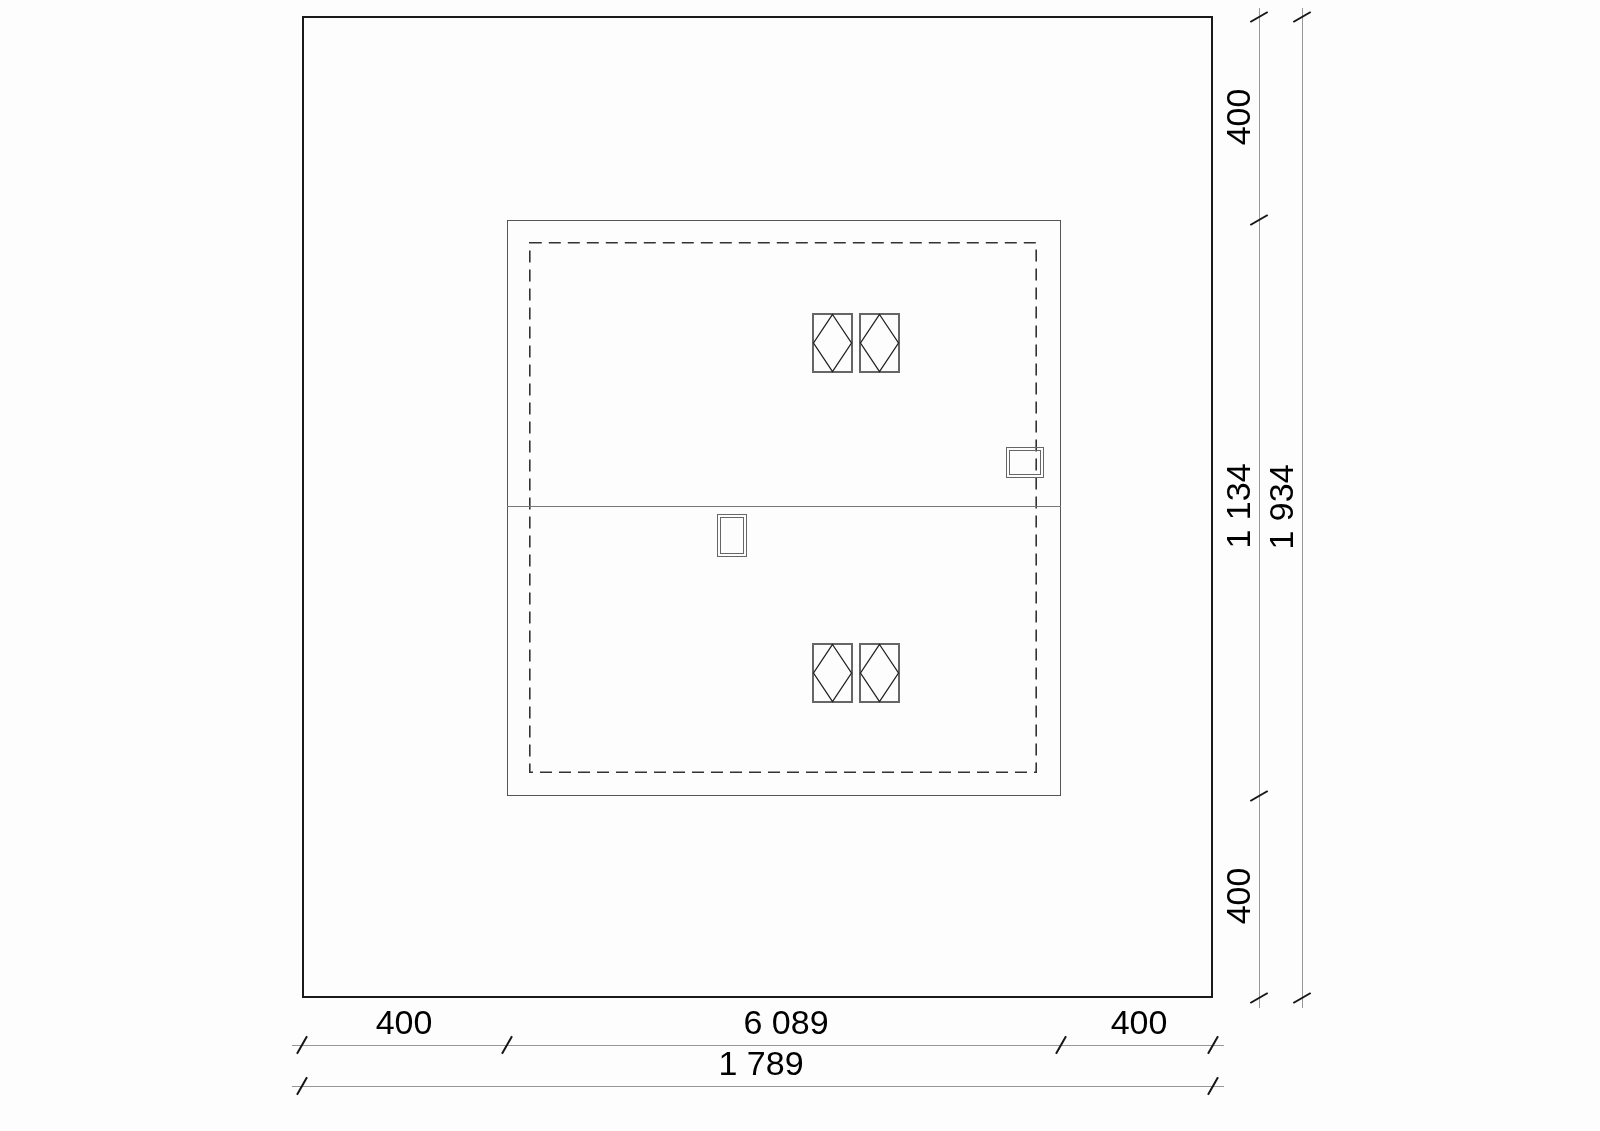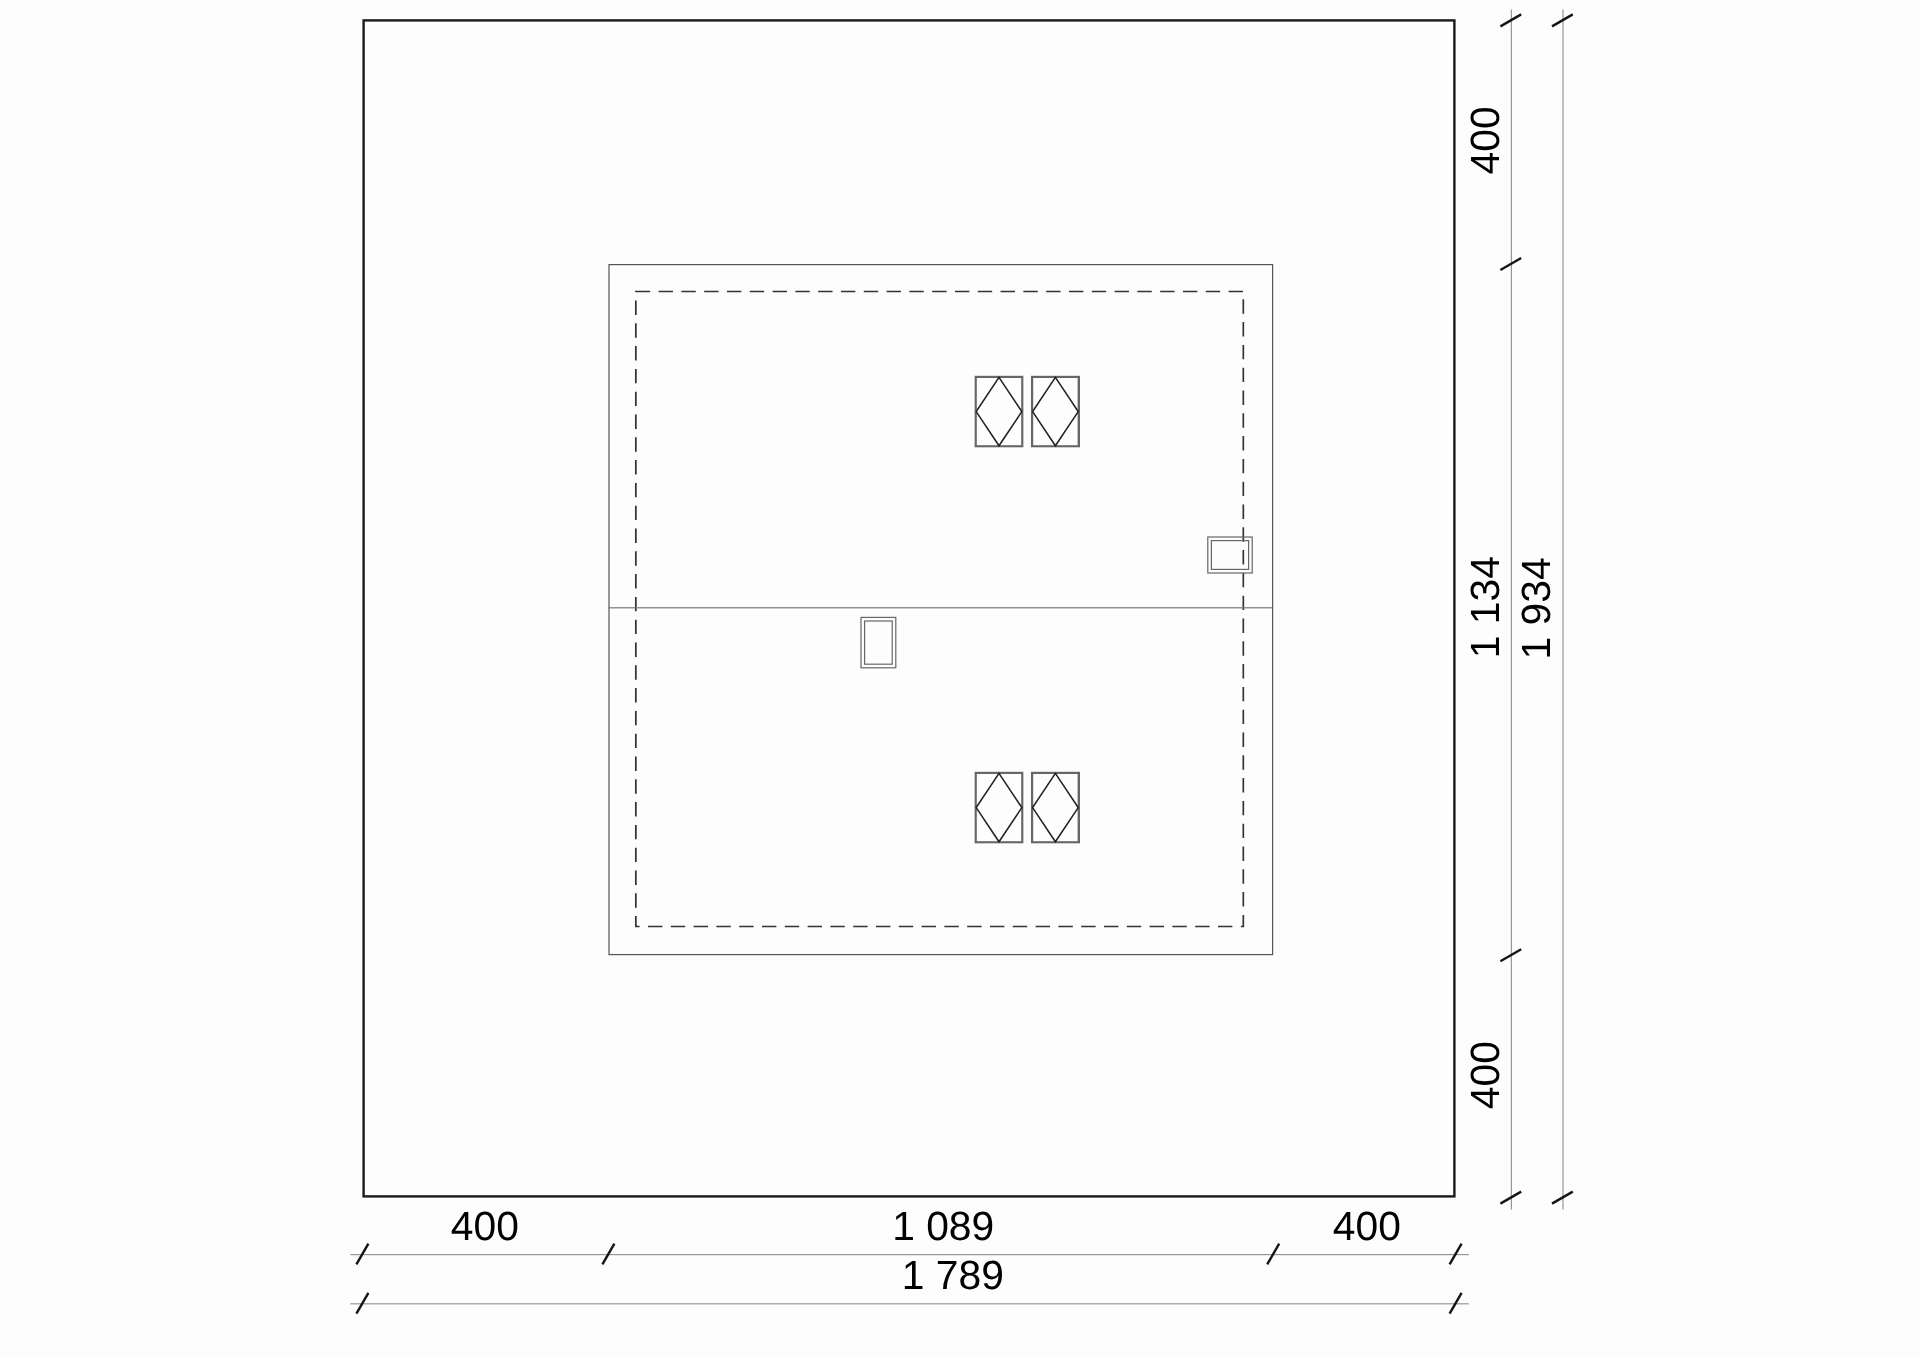--- a/index.html
+++ b/index.html
@@ -83,27 +83,27 @@
   <div class="abs stack-outer stack-center">
     <div class="stack-inner"></div>
   </div>
 
   <div class="abs dim-line-h dl-bottom-1"></div>
   <div class="abs tick tick-on-h" style="left:302px;top:1045px;"></div>
   <div class="abs tick tick-on-h" style="left:507px;top:1045px;"></div>
   <div class="abs tick tick-on-h" style="left:1061px;top:1045px;"></div>
   <div class="abs tick tick-on-h" style="left:1213px;top:1045px;"></div>
   <div class="abs dim-label" style="left:404px;top:1022px;">400</div>
-  <div class="abs dim-label" style="left:786px;top:1022px;">1 089</div>
+  <div class="abs dim-label" style="left:786px;top:1022px;">6 089</div>
   <div class="abs dim-label" style="left:1139px;top:1022px;">400</div>
 
   <div class="abs dim-line-h dl-bottom-2"></div>
   <div class="abs tick tick-on-h" style="left:302px;top:1086px;"></div>
   <div class="abs tick tick-on-h" style="left:1213px;top:1086px;"></div>
-  <div class="abs dim-label" style="left:794px;top:1063px;">1 789</div>
+  <div class="abs dim-label" style="left:761px;top:1063px;">1 789</div>
 
   <div class="abs dim-line-v dl-right-1"></div>
   <div class="abs tick tick-on-v" style="left:1259px;top:17px;"></div>
   <div class="abs tick tick-on-v" style="left:1259px;top:220px;"></div>
   <div class="abs tick tick-on-v" style="left:1259px;top:796px;"></div>
   <div class="abs tick tick-on-v" style="left:1259px;top:998px;"></div>
   <div class="abs dim-label rot" style="left:1238px;top:117px;">400</div>
   <div class="abs dim-label rot" style="left:1238px;top:506px;">1 134</div>
   <div class="abs dim-label rot" style="left:1238px;top:896px;">400</div>
 

